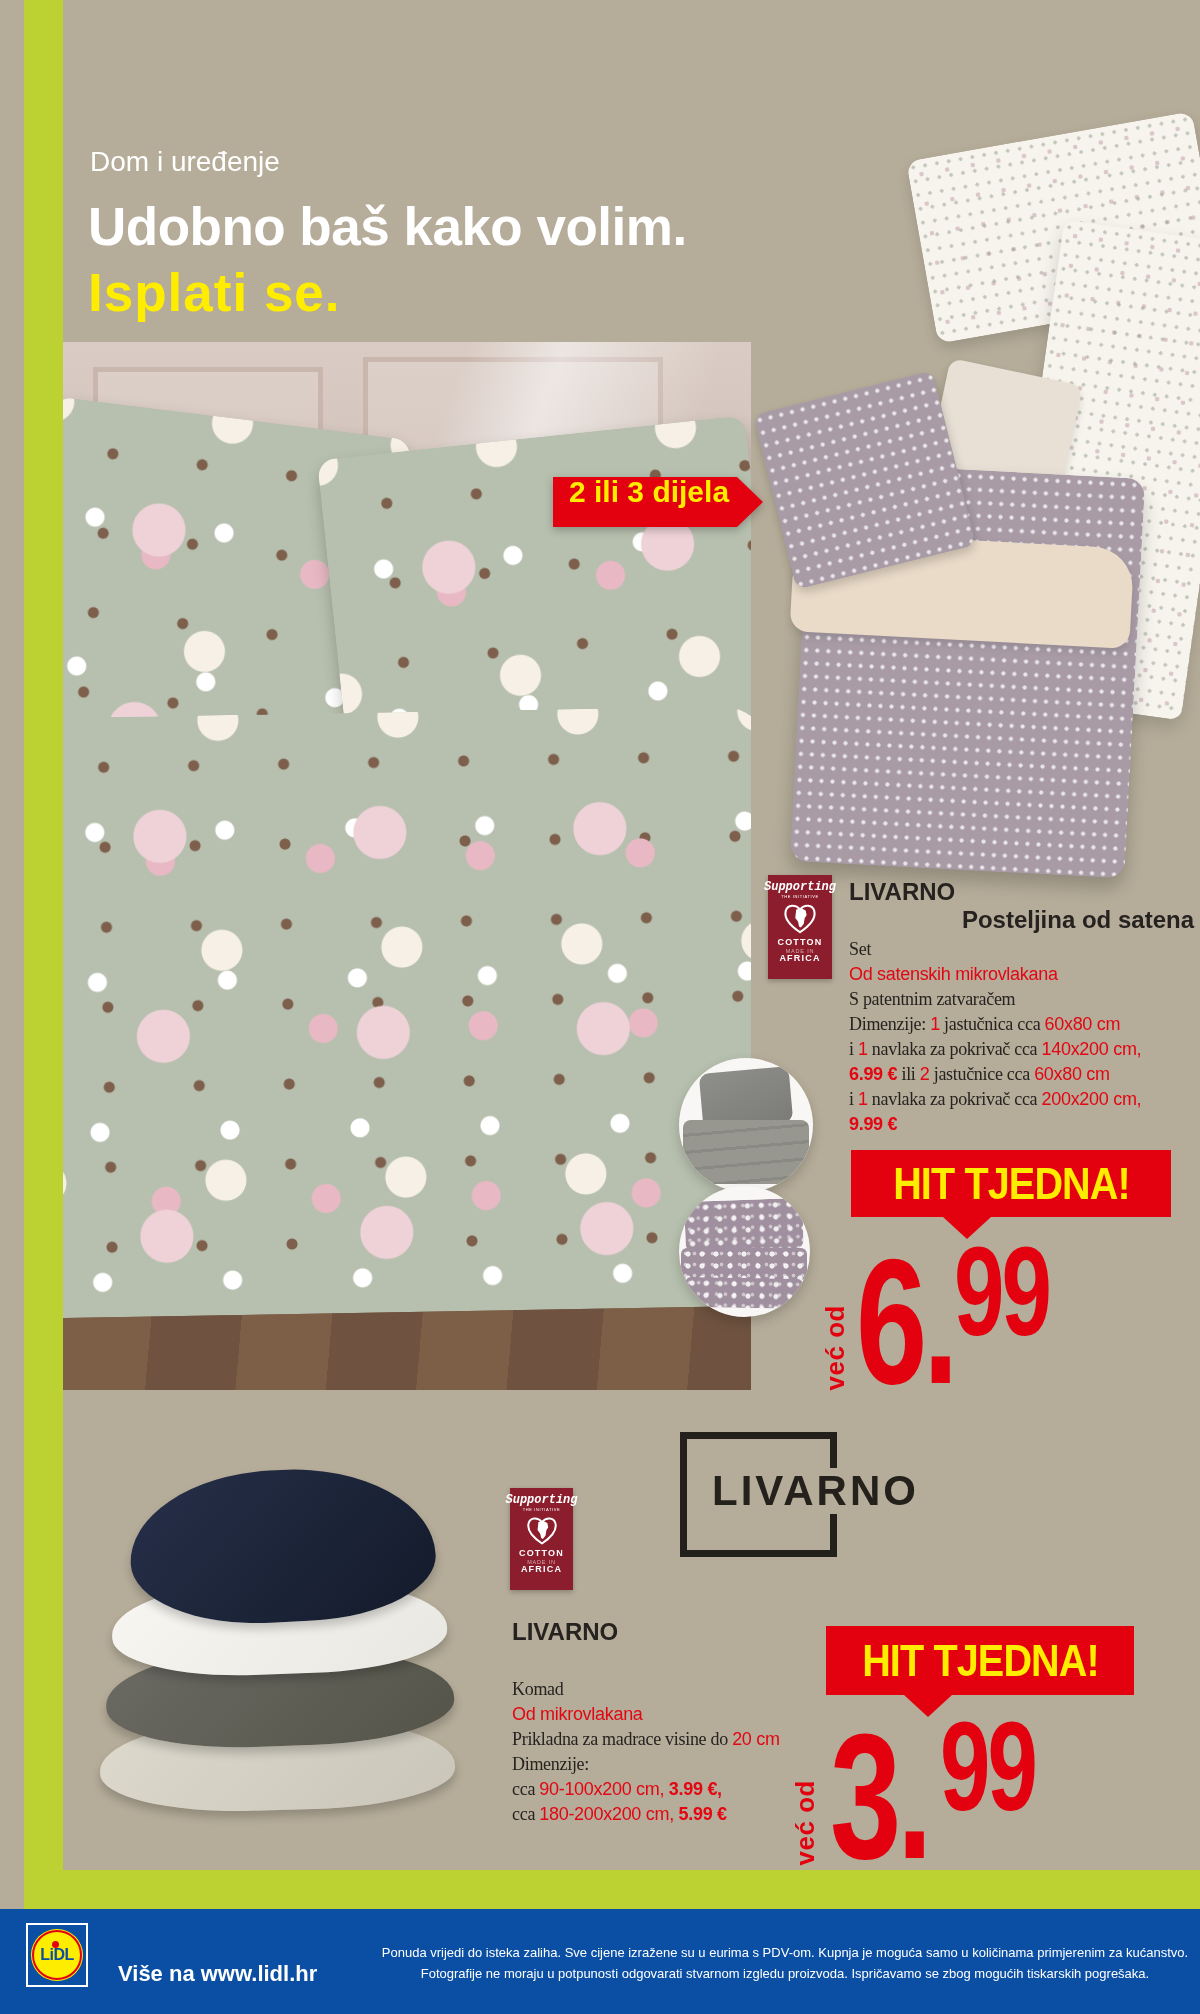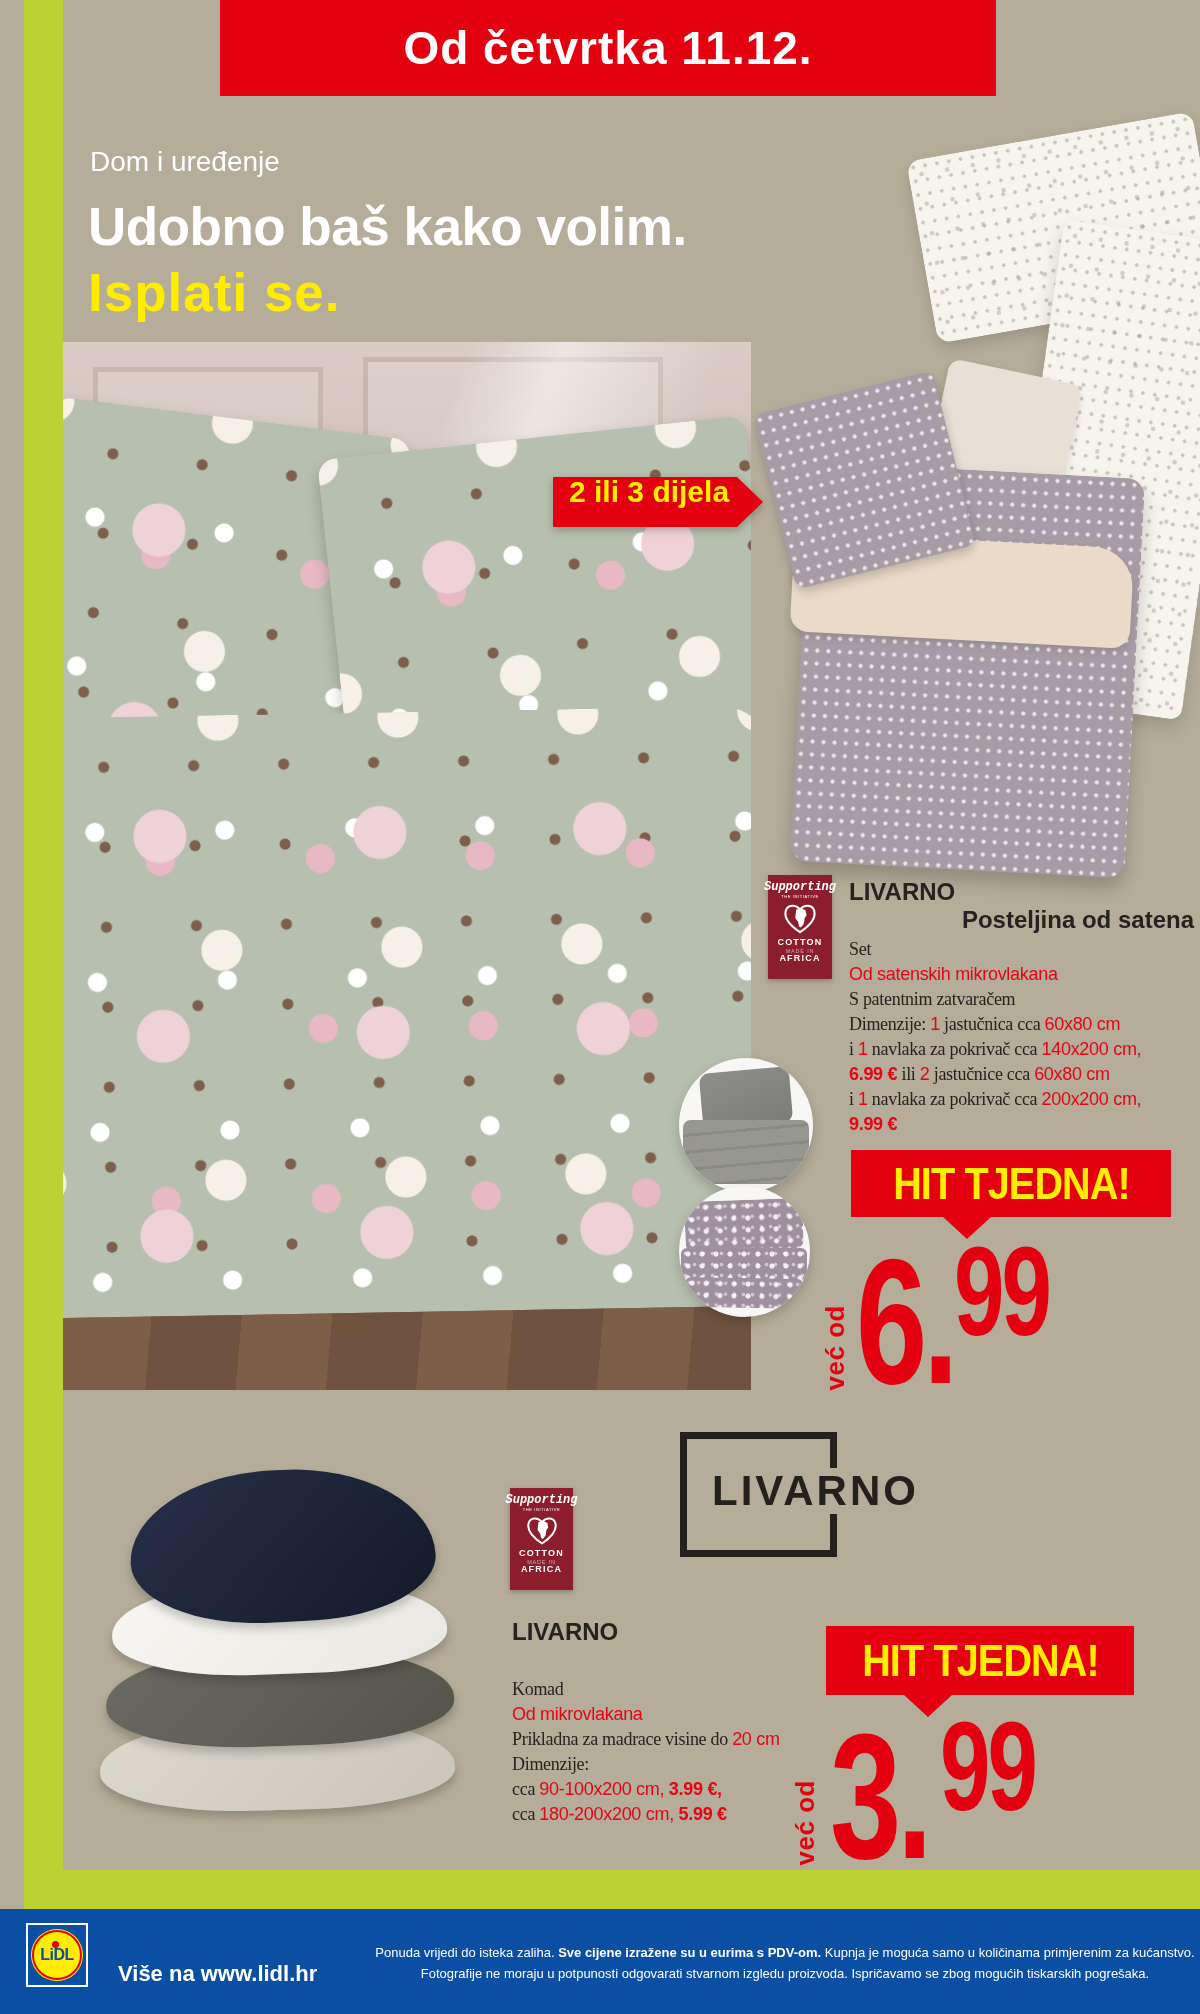--- a/index.html
+++ b/index.html
@@ -111,21 +111,21 @@
   .product{position:absolute;color:var(--dark);}
   .product-1{left:849px;top:878px;width:345px;}
   .product-2{left:512px;top:1618px;width:470px;}
   .p-brand{font-size:24px;font-weight:700;line-height:1.15;}
   .p-name{font-size:24px;font-weight:700;line-height:1.15;margin-bottom:4px;text-align:right;}
   .rich-line{font-size:18px;line-height:25px;letter-spacing:-0.3px;white-space:nowrap;}
   .sg-k{color:var(--dark);font-family:Liberation Serif, serif;}
   .sg-r{color:var(--text-red);}
   .sg-rb{color:var(--text-red);font-weight:700;}
   .sg-w{color:#fff;}
-  .sg-wb{color:#fff;font-weight:700;}
+  .sg-wb{color:#fff;font-weight:400;}
 
   
   .hit{position:absolute;background:var(--red);display:flex;align-items:center;justify-content:center;}
   .hit-1{left:851px;top:1150px;width:320px;height:67px;}
   .hit-2{left:826px;top:1626px;width:308px;height:69px;}
   .hit::after{content:'';position:absolute;top:100%;border:24px solid transparent;border-top:22px solid var(--red);border-bottom:0;}
   .hit-1::after{left:92px;}
   .hit-2::after{left:78px;}
   .hit-text{font-size:45px;font-weight:800;color:var(--yellow);letter-spacing:-1px;white-space:nowrap;
     display:inline-block;transform:scaleX(.88);}
@@ -175,23 +175,20 @@
   .legal{position:absolute;left:370px;top:33px;width:830px;text-align:center;font-size:13px;line-height:1.62;color:#fff;}
   .legal .rich-line{font-size:13px;line-height:1.62;letter-spacing:0;white-space:normal;}
 </style>
 </head>
 <body>
 
 <div class="page">
 
   <div class="green-stripe"></div>
 
-  <div class="top-banner">
-    <span>Od četvrtka 11.12.</span>
-  </div>
 
   <div class="category">Dom i uređenje</div>
   <div class="headline">Udobno baš kako volim.</div>
   <div class="subheadline">Isplati se.</div>
 
   <div class="photo-main">
     <div class="wall"></div>
     <div class="wall-panel a"></div>
     <div class="wall-panel b"></div>
     <div class="light-streak"></div>

